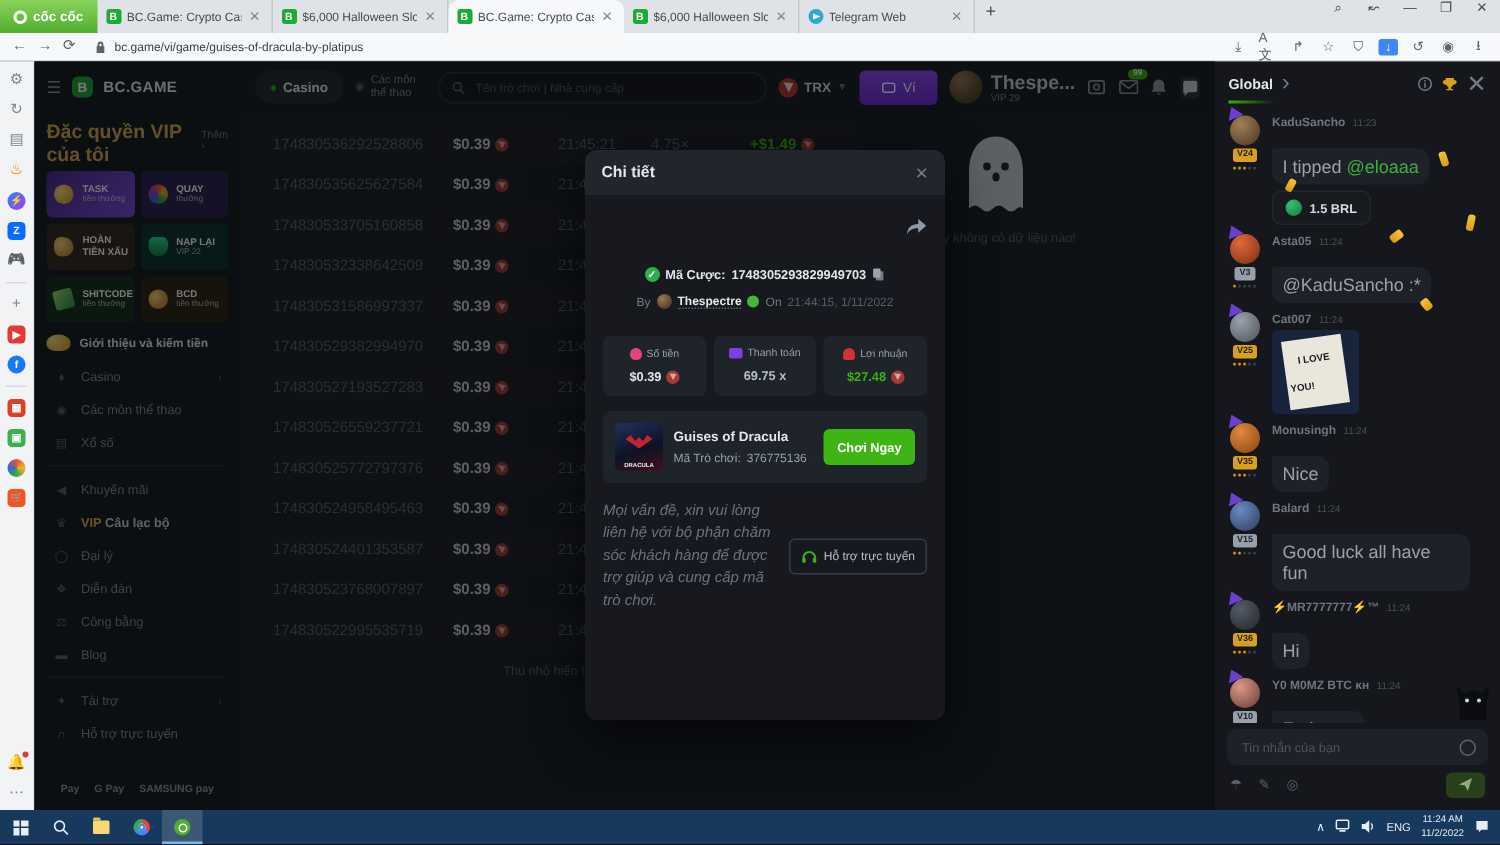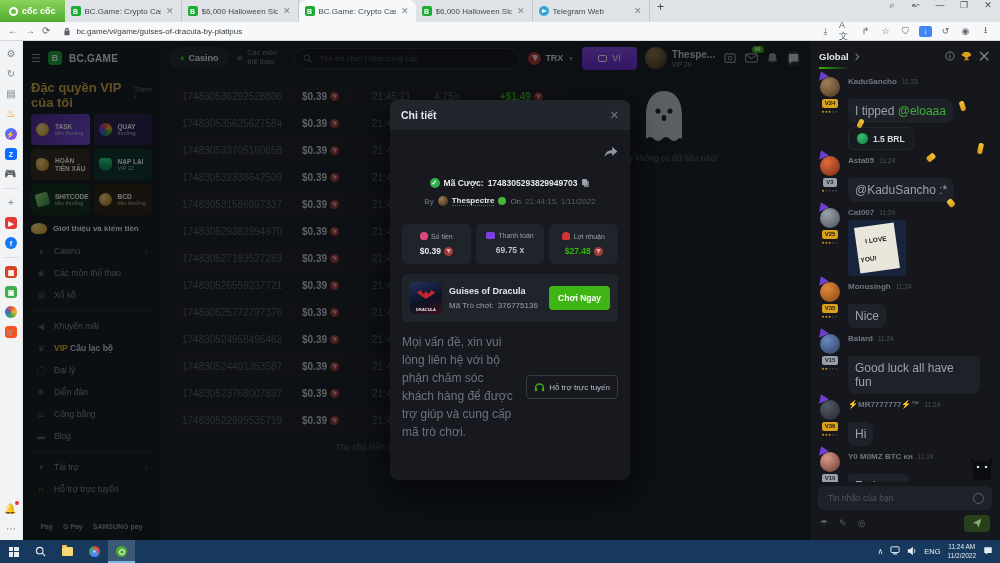--- a/index.html
+++ b/index.html
@@ -104,21 +104,21 @@
   .cur{display:flex;align-items:center;gap:4px;margin-left:auto;font-size:9px;font-weight:700;color:#d7dce2;}
   .trx{width:13px;height:13px;border-radius:50%;background:#b3372f;position:relative;flex:0 0 13px;}
   .trx::after{content:"";position:absolute;left:3px;top:3px;width:7px;height:7px;
               background:rgba(255,255,255,.85);clip-path:polygon(0 0,100% 15%,55% 100%,25% 40%);}
   .chev{color:#6b7077;font-size:7px;}
   .vi-btn{width:62px;height:23px;border-radius:4px;background:linear-gradient(180deg,#8a4bf0,#6c2bd9);
           display:flex;align-items:center;justify-content:center;gap:5px;color:#fff;font-size:9px;font-weight:400;}
   .wglyph{width:9px;height:7px;border:1px solid #fff;border-radius:2px;position:relative;}
   .user{display:flex;align-items:center;gap:5px;}
   .uavatar{width:22px;height:22px;border-radius:50%;background:radial-gradient(circle at 35% 30%,#9b7a4e,#3a2b1a);position:relative;}
-  .uname{font-size:10px;color:#c8cdd4;font-weight:700;line-height:1.2;white-space:nowrap;}
+  .uname{font-size:13px;color:#c8cdd4;font-weight:700;line-height:1.2;white-space:nowrap;}
   .uvip{font-size:6.5px;color:#7b838d;}
   .nicon{width:15px;height:15px;display:flex;align-items:center;justify-content:center;position:relative;color:#8f98a3;}
   .nicon svg{display:block;}
   .mailbadge{position:absolute;top:-5px;right:-6px;background:#35b50a;color:#fff;font-size:5.5px;font-weight:700;
              border-radius:6px;padding:1px 3px;line-height:1;}
   .chat-active{background:#2a2f37;border-radius:4px;}
 
   .bc-content{flex:1;position:relative;padding:8px 0 0 12px;min-height:0;}
   .bets{width:400px;}
   .brow{height:27px;display:grid;grid-template-columns:120px 70px 62px 66px 1fr;align-items:center;
@@ -168,21 +168,21 @@
          background:linear-gradient(160deg,#22315c,#0d1226 55%,#41101c);}
   .bat{position:absolute;left:7px;top:8px;width:18px;height:9px;background:#c22430;
        clip-path:polygon(0 30%,20% 0,35% 45%,50% 15%,65% 45%,80% 0,100% 30%,50% 100%);}
   .thumbtxt{position:absolute;left:0;right:0;bottom:2px;text-align:center;font-size:4px;font-weight:700;color:#e8ecf1;}
   .ginfo{flex:1;min-width:0;}
   .gname{font-size:9px;font-weight:700;color:#e3e7ec;white-space:nowrap;}
   .gcode{font-size:8px;color:#98a0a9;margin-top:5px;display:flex;gap:4px;align-items:center;white-space:nowrap;}
   .play{background:#3eb514;color:#fff;font-size:8.5px;font-weight:700;border-radius:4px;padding:7px 9px;
         white-space:nowrap;border:none;font-family:inherit;}
   .notewrap{display:flex;gap:9px;margin-top:11px;align-items:center;}
-  .note{flex:1;font-size:12px;color:#6b7380;line-height:1.5;}
+  .note{flex:1;font-size:10px;color:#6b7380;line-height:1.5;font-style:italic;}
   .supbtn{border:1px solid #343b45;border-radius:4px;padding:6px 7px;font-size:8px;color:#b8bfc7;
           display:flex;gap:4px;align-items:center;white-space:nowrap;background:transparent;font-family:inherit;}
 
   
   .chat{width:190px;background:#15171c;display:flex;flex-direction:column;position:relative;flex:0 0 190px;}
   .chead{height:30px;display:flex;align-items:center;padding:0 9px;gap:6px;flex:0 0 30px;}
   .chtitle{font-size:9.5px;font-weight:700;color:#e3e7ec;position:relative;}
   .chtitle::after{content:"";position:absolute;left:0;right:0;bottom:-7px;height:2px;
                   background:linear-gradient(90deg,#35b50a,transparent);}
   .chsp{flex:1;}

